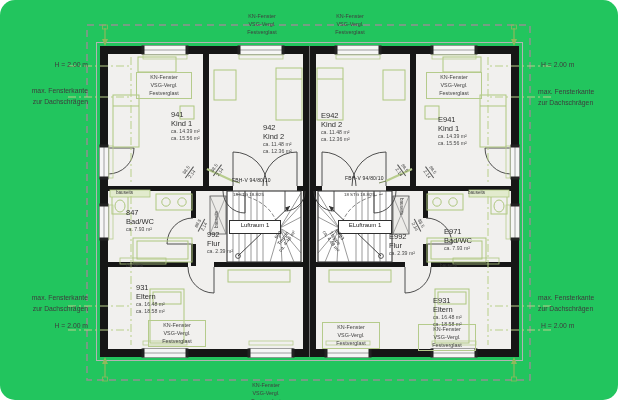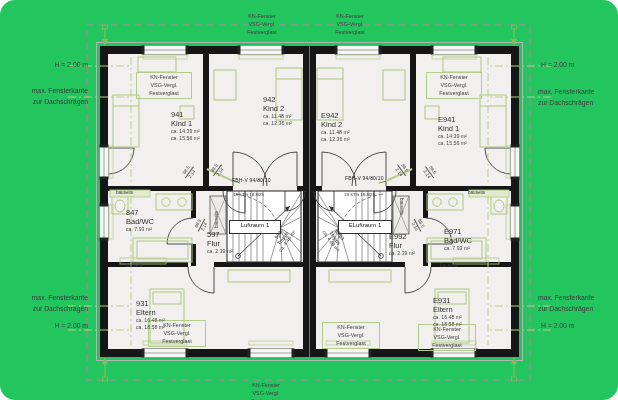--- a/index.html
+++ b/index.html
@@ -253,21 +253,21 @@
     <span>VSG-Vergl.</span>
     <span>Festverglast</span>
   </div>
 
   <div class="lbl room" style="left:171px;top:111px">
     <span class="no">941</span>
     <span class="nm">Kind 1</span>
     <span class="ar">ca. 14.39 m²</span>
     <span class="ar">ca. 15.56 m²</span>
   </div>
-  <div class="lbl room" style="left:263px;top:96px">
+  <div class="lbl room" style="left:263px;top:124px">
     <span class="no">942</span>
     <span class="nm">Kind 2</span>
     <span class="ar">ca. 11.48 m²</span>
     <span class="ar">ca. 12.36 m²</span>
   </div>
   <div class="lbl room" style="left:321px;top:112px">
     <span class="no">E942</span>
     <span class="nm">Kind 2</span>
     <span class="ar">ca. 11.48 m²</span>
     <span class="ar">ca. 12.36 m²</span>
@@ -282,30 +282,30 @@
     <span class="no">847</span>
     <span class="nm">Bad/WC</span>
     <span class="ar">ca. 7.93 m²</span>
   </div>
   <div class="lbl room" style="left:444px;top:228px">
     <span class="no">E971</span>
     <span class="nm">Bad/WC</span>
     <span class="ar">ca. 7.93 m²</span>
   </div>
   <div class="lbl room" style="left:207px;top:231px">
-    <span class="no">597</span>
+    <span class="no">992</span>
     <span class="nm">Flur</span>
     <span class="ar">ca. 2.39 m²</span>
   </div>
   <div class="lbl room" style="left:389px;top:233px">
     <span class="no">E992</span>
     <span class="nm">Flur</span>
     <span class="ar">ca. 2.39 m²</span>
   </div>
-  <div class="lbl room" style="left:136px;top:300px">
+  <div class="lbl room" style="left:136px;top:284px">
     <span class="no">931</span>
     <span class="nm">Eltern</span>
     <span class="ar">ca. 16.48 m²</span>
     <span class="ar">ca. 18.58 m²</span>
   </div>
   <div class="lbl room" style="left:433px;top:297px">
     <span class="no">E931</span>
     <span class="nm">Eltern</span>
     <span class="ar">ca. 16.48 m²</span>
     <span class="ar">ca. 18.58 m²</span>

